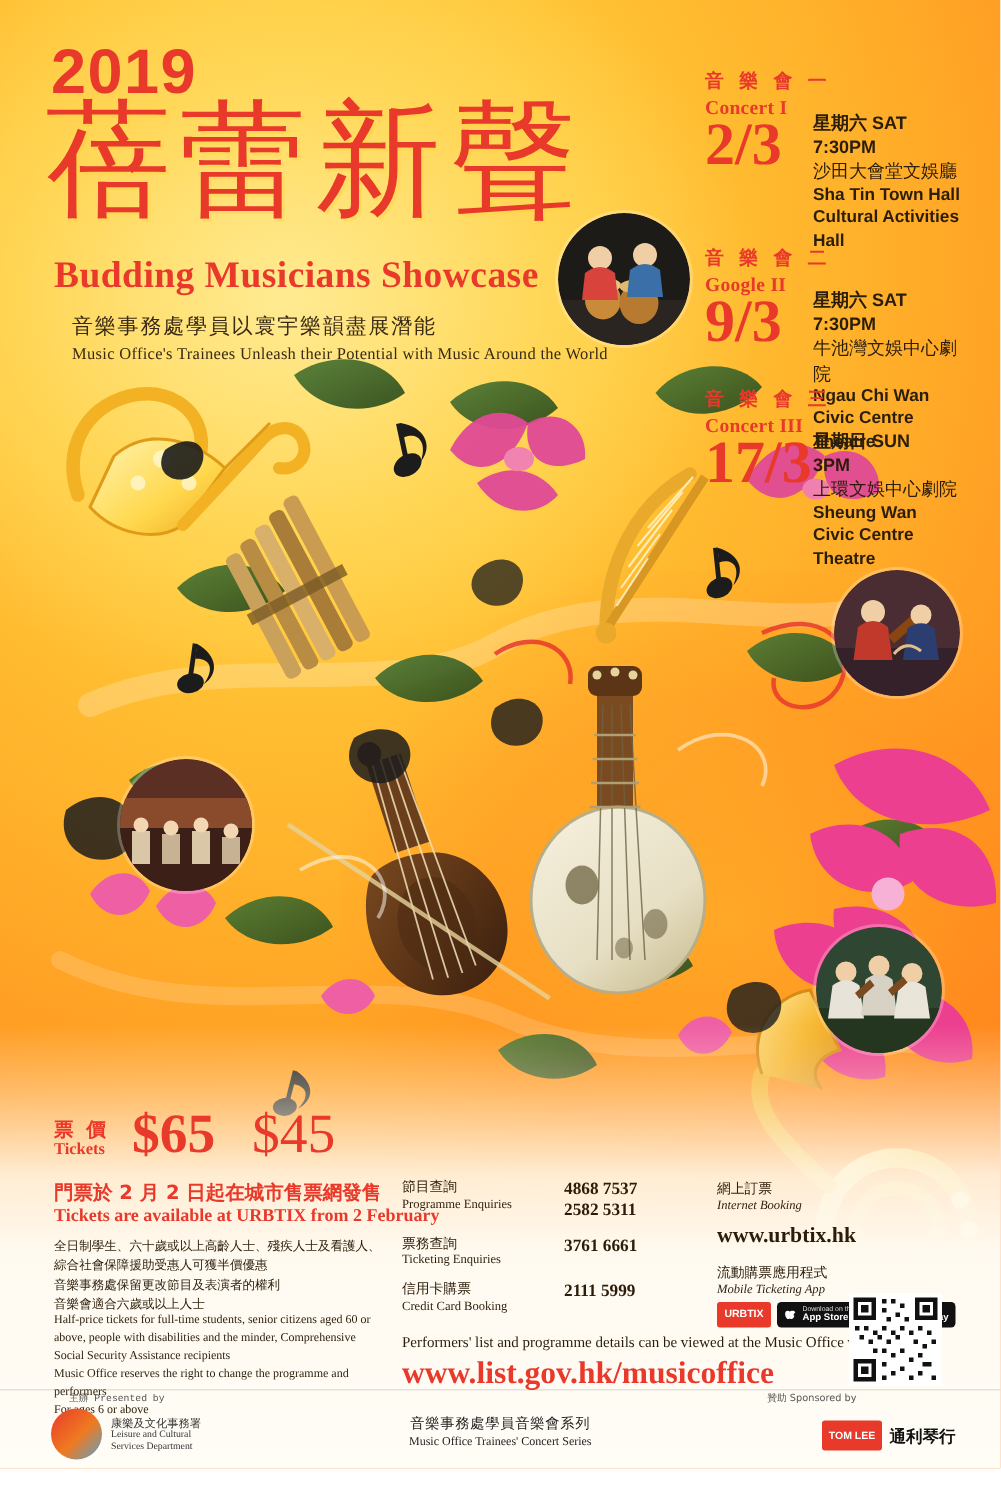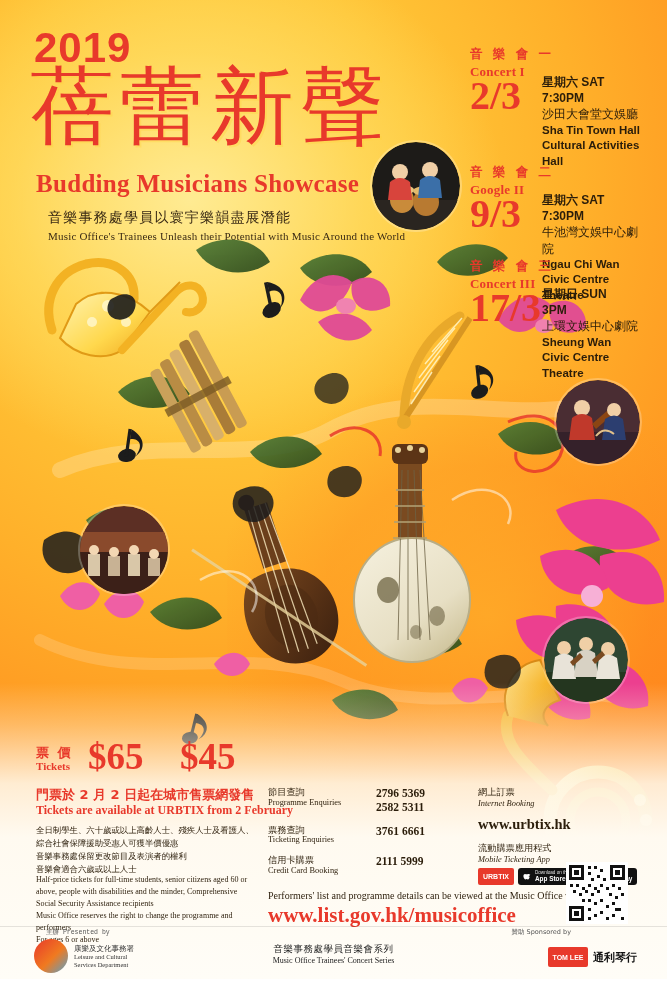--- a/index.html
+++ b/index.html
@@ -104,22 +104,22 @@
     position: absolute; left: 36px; top: 760px;
     font-size: 11px; color: #e8392b; font-weight: bold;
     font-family: "Liberation Serif", serif;
   }
   .price1 {
     position: absolute; left: 88px; top: 735px;
     font-size: 37px; color: #e8392b; font-weight: bold;
     font-family: "Liberation Serif", serif;
   }
   .price2 {
-    position: absolute; left: 180px; top: 735px;
-    font-size: 37px; color: #e8392b; font-weight: bold;
+    position: absolute; left: 168px; top: 735px;
+    font-size: 37px; color: #e8392b; font-weight: normal;
     font-family: "Liberation Serif", serif;
   }
   .onsale-cn {
     position: absolute; left: 36px; top: 786px;
     font-size: 13px; color: #e8392b; font-weight: bold;
     font-family: "DejaVu Sans", sans-serif;
   }
   .onsale-en {
     position: absolute; left: 36px; top: 803px;
     font-size: 12px; color: #e8392b; font-weight: bold;
@@ -553,21 +553,21 @@
 Music Office reserves the right to change the programme and performers
 For ages 6 or above</div>
 
   <div class="contacts">
     <div class="crow">
       <div class="clabel">
         <div class="cn">節目查詢</div>
         <div class="en">Programme Enquiries</div>
       </div>
       <div class="cval">
-        <span class="two">2796 5369</span>
+        <span class="two">4868 7537</span>
         <span class="two">2582 5311</span>
       </div>
     </div>
     <div class="crow">
       <div class="clabel">
         <div class="cn">票務查詢</div>
         <div class="en">Ticketing Enquiries</div>
       </div>
       <div class="cval">3761 6661</div>
     </div>

